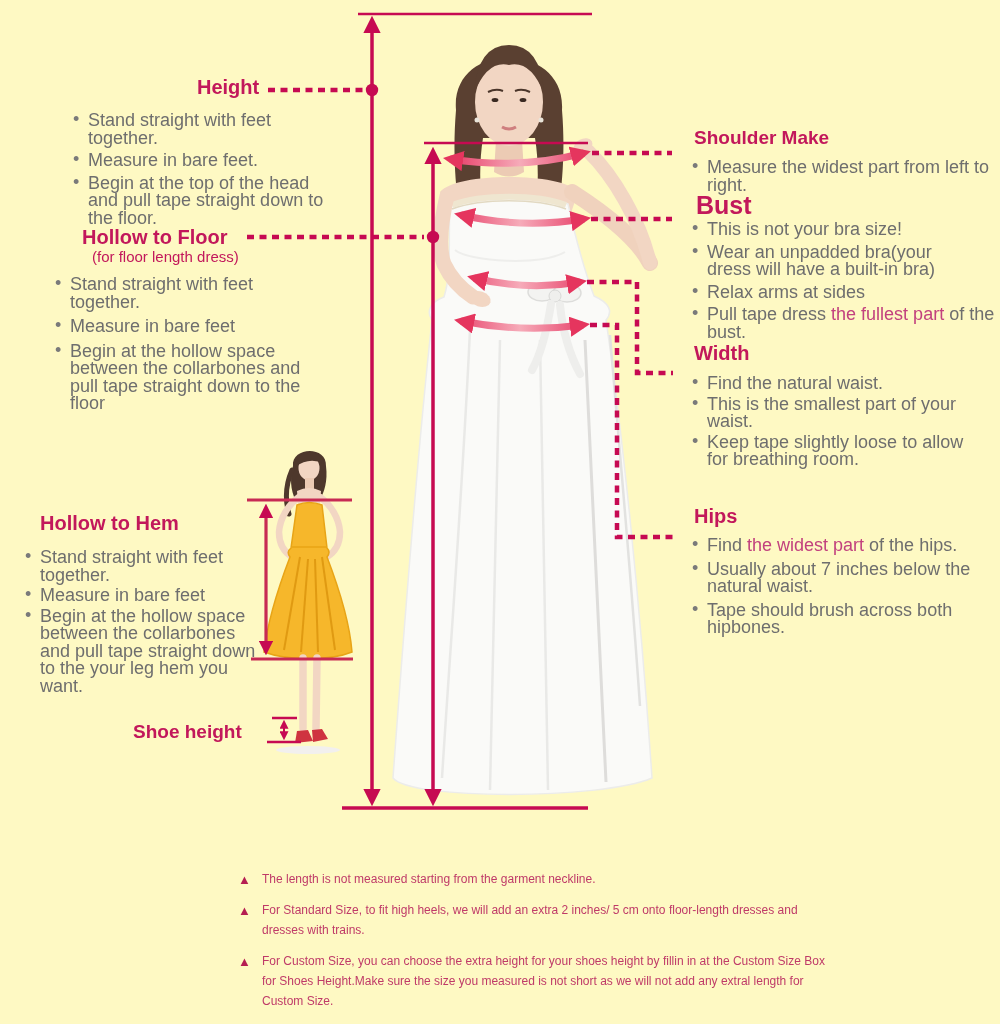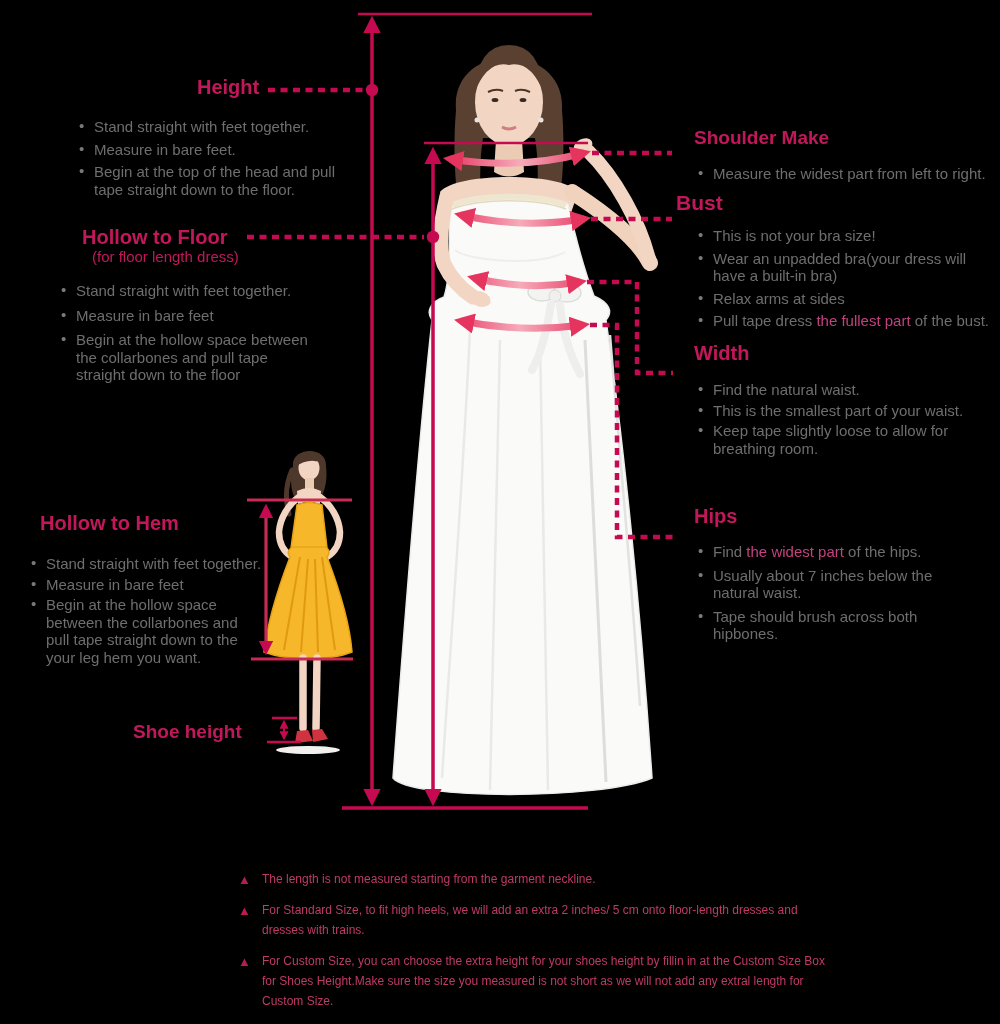--- a/index.html
+++ b/index.html
@@ -1,35 +1,35 @@
 <!DOCTYPE html>
 <html><head>
 <meta charset="utf-8">
 <style>
   html,body{margin:0;padding:0;background:#fff;}
-  .canvas{position:relative;width:1000px;height:1024px;background:#000000;overflow:hidden;
+  .canvas{position:relative;width:1000px;height:1024px;background:#fef9c3;overflow:hidden;
           font-family:"Liberation Sans",sans-serif;}
   svg.overlay{position:absolute;left:0;top:0;}
   .sec-title{position:absolute;font-weight:bold;font-size:20px;color:#c2185b;white-space:nowrap;}
   .sec-sub{position:absolute;font-size:15px;color:#c2185b;white-space:nowrap;}
-  .blist{position:absolute;margin:14px;padding:0;list-style:none;color:#6e6e6e;font-size:15px;line-height:17.5px;}
+  .blist{position:absolute;margin:8px;padding:0;list-style:none;color:#6e6e6e;font-size:18px;line-height:17.5px;}
   .blt{position:relative;padding-left:17px;}
   .blt::before{content:"\2022";position:absolute;left:2px;top:-1px;color:#7a7a7a;}
   .hl{color:#c2417e;}
   #t-height{left:197px;top:76px;}
   #l-height{left:63px;top:104px;width:262px;}  #l-height .blt{margin-bottom:5px;}
   #t-h2f{left:82px;top:226px;}
   #sub-h2f{left:92px;top:248px;}
   #l-h2f{left:45px;top:268px;width:256px;}     #l-h2f .blt{margin-bottom:7px;}
   #t-h2h{left:40px;top:512px;}
   #l-h2h{left:15px;top:541px;width:234px;}     #l-h2h .blt{margin-bottom:3px;}
   #t-shoe{left:133px;top:721px;font-size:19px;}
   #t-shoulder{left:694px;top:127px;font-size:19px;}
   #l-shoulder{left:682px;top:151px;width:305px;}
-  #t-bust{left:676px;top:191px;font-size:21px;}
+  #t-bust{left:696px;top:191px;font-size:25px;}
   #l-bust{left:682px;top:213px;width:290px;}   #l-bust .blt{margin-bottom:5px;}
   #l-bust .wide{width:320px;}
   #t-waist{left:694px;top:342px;}
   #l-waist{left:682px;top:367px;width:280px;}  #l-waist .blt{margin-bottom:3px;}
   #t-hips{left:694px;top:505px;}
   #l-hips{left:682px;top:529px;width:286px;}   #l-hips .blt{margin-bottom:6px;}
   #notes{position:absolute;left:238px;top:869px;width:600px;font-size:12px;color:#bf3a68;line-height:20px;}
   .note{position:relative;padding-left:24px;margin-bottom:11px;}
   .tri{position:absolute;left:0;top:1px;color:#b51e52;font-size:13px;}
   .tri::before{content:"\25B2";}

